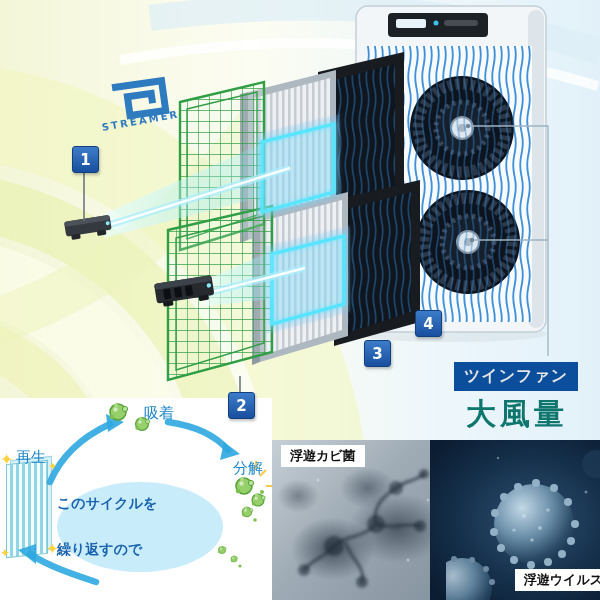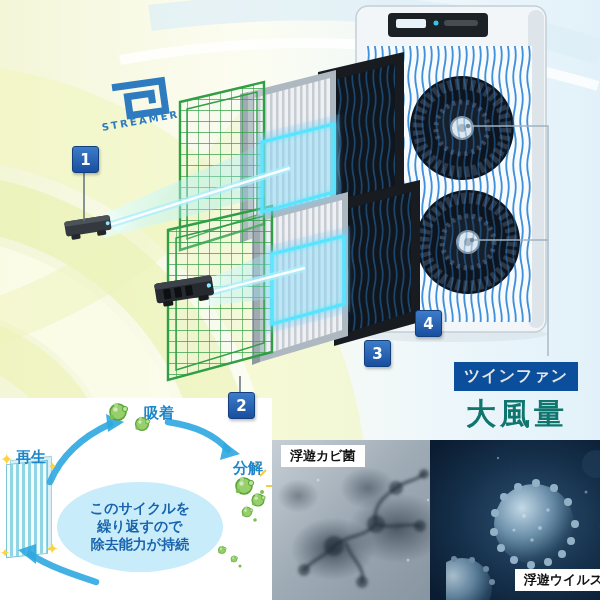--- a/index.html
+++ b/index.html
@@ -11,24 +11,24 @@
          color:#fff;font-weight:bold;font-size:15px;border-radius:3px;
          box-shadow:1px 2px 3px rgba(0,0,0,.25);z-index:6;}
   .logo-text{color:#2e7bc0;font-weight:bold;font-size:10px;letter-spacing:2.2px;
              transform:rotate(-10deg);transform-origin:left center;z-index:4;}
   .twin-fan{left:454px;top:362px;width:124px;height:29px;background:#0b4e9b;color:#e5e5e5;
             display:flex;align-items:center;justify-content:center;font-size:16px;
             font-weight:bold;letter-spacing:1px;z-index:5;}
   .air-volume{left:452px;top:394px;width:130px;text-align:center;color:#0f766e;
               font-size:30px;font-weight:bold;letter-spacing:4px;z-index:5;}
   .cycle{left:0;top:398px;width:272px;height:202px;background:#fff;z-index:3;}
-  .cycle-label{position:absolute;color:#1d86c8;font-size:15px;font-weight:bold;z-index:4;}
+  .cycle-label{position:absolute;color:#1d86c8;font-size:15px;font-weight:normal;z-index:4;}
   .ellipse{position:absolute;left:57px;top:84px;width:166px;height:90px;border-radius:50%;
-           background:#c9ecfa;display:flex;flex-direction:column;align-items:center;
-           justify-content:center;z-index:3;}
+           background:#c9ecfa;display:flex;flex-direction:column;align-items:flex-start;
+           justify-content:center;z-index:3;gap:28px;}
   .ellipse div{color:#1763ad;font-size:14px;font-weight:bold;line-height:1.28;}
   .sparkle{position:absolute;color:#ffd23e;z-index:5;}
   .filter-icon-back{position:absolute;left:10px;top:60px;width:40px;height:92px;
            transform:skewY(-6deg);background:#d9f1f6;border:1.5px solid #9fd6e2;}
   .filter-icon{position:absolute;left:6px;top:64px;width:40px;height:92px;
            transform:skewY(-6deg);
            background:repeating-linear-gradient(90deg,#f2fbfd 0 3px,#90d5e3 3px 6px);
            border:1.5px solid #7cc6d6;}
   .photo{top:440px;height:160px;overflow:hidden;z-index:3;padding-left:16px;}
   .photo-mold{left:272px;width:158px;
@@ -257,21 +257,20 @@
       </g>
     </svg>
 
     <div class="cycle-label" style="left:144px;top:6px">吸着</div>
     <div class="cycle-label" style="left:16px;top:50px">再生</div>
     <div class="cycle-label" style="left:233px;top:61px">分解</div>
 
     <div class="ellipse">
       <div>このサイクルを</div>
       <div>繰り返すので</div>
-      <div>除去能力が持続</div>
     </div>
   </div>
 
   <div class="abs photo photo-mold">
     <svg width="158" height="160" viewBox="0 0 158 160">
       <defs>
           <filter id="soft1">
             <feGaussianBlur stdDeviation="1.6"></feGaussianBlur>
           </filter>
         </defs>

